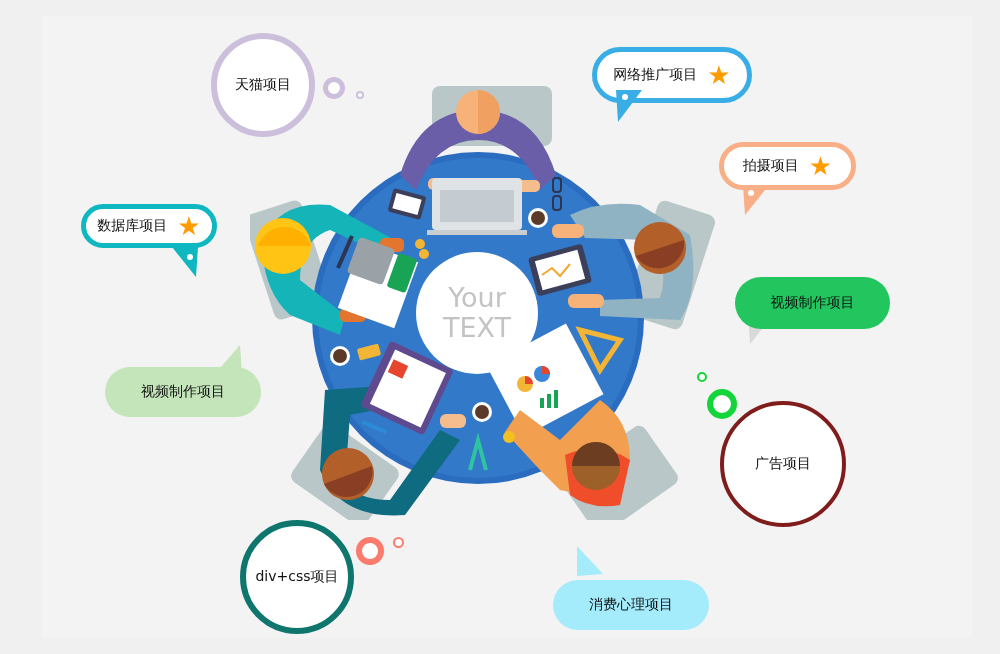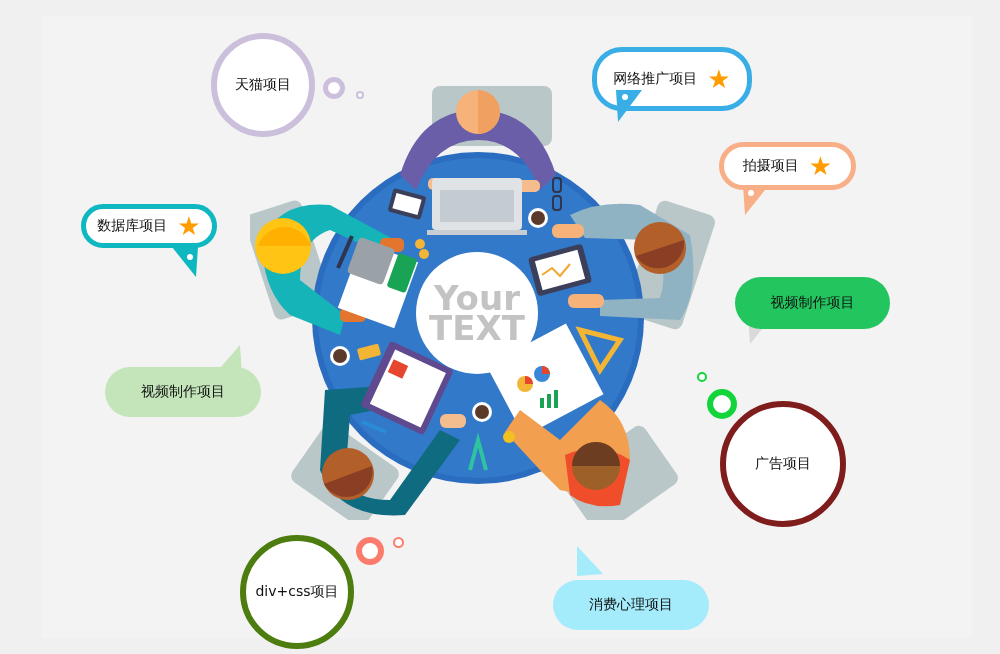--- a/index.html
+++ b/index.html
@@ -9,21 +9,21 @@
   .abs { position:absolute; }
   .label { font-size:14px; color:#111; white-space:nowrap; }
   
   .cbub { position:absolute; border-radius:50%; background:#fff; display:flex; align-items:center; justify-content:center; box-sizing:border-box; }
   .ring { position:absolute; border-radius:50%; box-sizing:border-box; background:#fff; }
   
   .pill { position:absolute; border-radius:30px; display:flex; align-items:center; justify-content:center; box-sizing:border-box; gap:10px; }
   .star { font-size:26px; line-height:1; color:#ff9c00; }
   .tail { position:absolute; }
   .center-text { position:absolute; left:416px; top:252px; width:122px; height:122px; border-radius:50%; background:#fff;
-    display:flex; flex-direction:column; align-items:center; justify-content:center; font-family:"DejaVu Sans", sans-serif; font-weight:bold; color:#c3c3c3; font-size:34px; line-height:30px; }
+    display:flex; flex-direction:column; align-items:center; justify-content:center; font-family:"DejaVu Sans", sans-serif; font-weight:normal; color:#c3c3c3; font-size:27px; line-height:30px; }
 </style>
 </head>
 <body>
 
 <div class="panel"></div>
 
 <svg class="abs" style="left:250px;top:80px" width="480" height="440" viewBox="250 80 480 440">
 
   <g fill="#b9c7c9">
     <rect x="432" y="86" width="120" height="60" rx="8"></rect>
@@ -120,21 +120,21 @@
   <span>Your</span>
   <span>TEXT</span>
 </div>
 
 <div class="cbub" style="left:211px;top:33px;width:104px;height:104px;border:6px solid #cbbfdc;align-items:center;">
   <span class="label">天猫项目</span>
 </div>
 <div class="ring" style="left:323px;top:77px;width:22px;height:22px;border:5px solid #cbbfdc;"></div>
 <div class="ring" style="left:356px;top:91px;width:8px;height:8px;border:2px solid #cbbfdc;"></div>
 
-<div class="pill" style="left:592px;top:47px;width:160px;height:64px;background:#fff;border:5px solid #39aee6;">
+<div class="pill" style="left:592px;top:47px;width:160px;height:56px;background:#fff;border:5px solid #39aee6;">
   <span class="label">网络推广项目</span>
   <span class="star">★</span>
 </div>
 <svg class="tail" style="left:612px;top:90px" width="34" height="34" viewBox="0 0 34 34">
   <path d="M4 0 L30 0 L6 32 Z" fill="#39aee6"></path>
   <circle cx="13" cy="7" r="3" fill="#fff"></circle>
 </svg>
 
 <div class="pill" style="left:719px;top:142px;width:137px;height:48px;background:#fff;border:5px solid #f8ae86;text-align:center;">
   <span class="label">拍摄项目</span>
@@ -163,25 +163,25 @@
 
 <svg class="tail" style="left:214px;top:345px" width="30" height="30" viewBox="0 0 30 30">
   <path d="M26 0 L28 30 L0 30 Z" fill="#c3e5b9"></path>
 </svg>
 <div class="pill" style="left:105px;top:367px;width:156px;height:50px;background:#c3e5b9;">
   <span class="label">视频制作项目</span>
 </div>
 
 <div class="ring" style="left:697px;top:372px;width:10px;height:10px;border:2px solid #13d43b;"></div>
 <div class="ring" style="left:707px;top:389px;width:30px;height:30px;border:6px solid #13d43b;"></div>
-<div class="cbub" style="left:720px;top:401px;width:126px;height:126px;border:6px solid #7f1d1d;">
+<div class="cbub" style="left:720px;top:401px;width:126px;height:126px;border:4px solid #7f1d1d;">
   <span class="label">广告项目</span>
 </div>
 
-<div class="cbub" style="left:240px;top:535px;width:114px;height:114px;border:6px solid #4d7c0f;">
+<div class="cbub" style="left:240px;top:520px;width:114px;height:114px;border:6px solid #0f766e;">
   <span class="label">div+css项目</span>
 </div>
 <div class="ring" style="left:356px;top:537px;width:28px;height:28px;border:6px solid #fb7b6d;"></div>
 <div class="ring" style="left:393px;top:537px;width:11px;height:11px;border:2px solid #fb7b6d;"></div>
 
 <svg class="tail" style="left:575px;top:546px" width="30" height="30" viewBox="0 0 30 30">
   <path d="M2 0 L28 28 L2 30 Z" fill="#a4ebfb"></path>
 </svg>
 <div class="pill" style="left:553px;top:580px;width:156px;height:50px;background:#a4ebfb;">
   <span class="label">消费心理项目</span>

